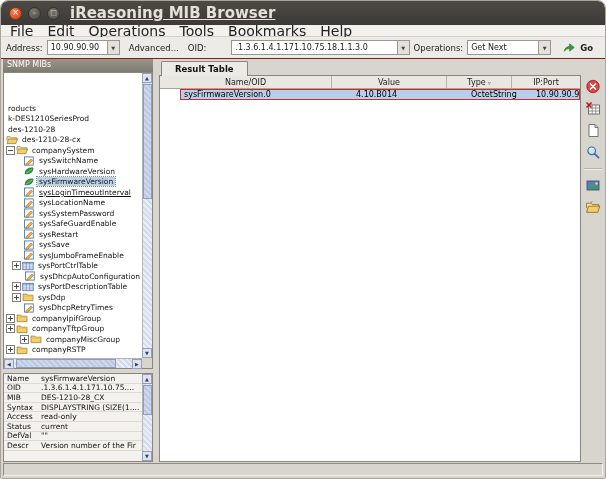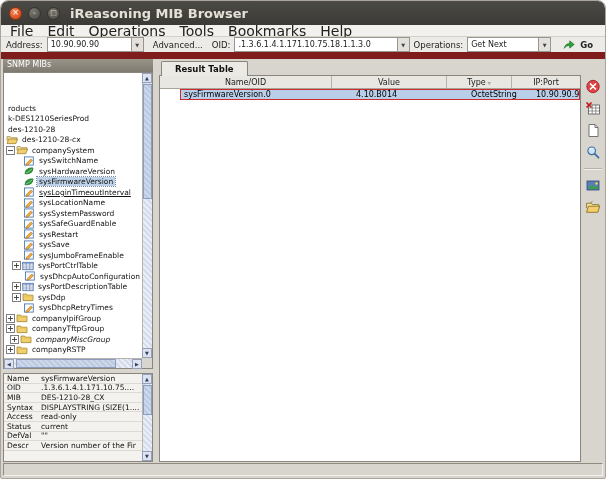--- a/index.html
+++ b/index.html
@@ -9,37 +9,37 @@
   .window { width:606px; height:479px; display:flex; flex-direction:column;
             background:#d8d4ce; border:1px solid #aaa49c; border-radius:8px 8px 2px 2px; overflow:hidden; }
 
   
   .titlebar { height:24px; flex:none; background:linear-gradient(#4b4a45,#3b3a36);
               border-radius:7px 7px 0 0; display:flex; align-items:center; padding:0 8px; gap:6px; }
   .winbtn { width:13px; height:13px; border-radius:50%; display:flex; align-items:center; justify-content:center;
             font-size:8px; line-height:1; flex:none; }
   .winbtn.close { background:radial-gradient(circle at 35% 30%, #f08a5c, #dd4f1e 70%); border:1px solid #92350f; color:#fff; }
   .winbtn.min, .winbtn.max { background:radial-gradient(circle at 35% 30%, #7b786f, #55534c 75%); border:1px solid #34332e; color:#d8d4cc; font-size:7px; }
-  .title-text { color:#e5e1d8; font-weight:bold; font-size:13px; margin-left:4px; }
+  .title-text { color:#e5e1d8; font-weight:bold; font-size:15px; margin-left:4px;text-decoration:underline; }
 
   
   .menubar { height:12px; flex:none; background:#f3f1ee; border-bottom:1px solid #d4d0ca;
              display:flex; align-items:center; padding-left:2px; }
   .menu-item { font-size:14px; color:#222; padding:0 7px; cursor:default; }
 
   
-  .toolbar { height:22px; flex:none; background:#edebe7; border-bottom:7px solid #7f1d1d;
+  .toolbar { height:22px; flex:none; background:#edebe7; border-bottom:1px solid #7f1d1d;
              display:flex; align-items:center; padding:0 5px; gap:4px; font-size:8.5px; color:#222;justify-content:center; }
   .tb-label { flex:none; }
   .combo { display:flex; flex:none; height:15px; }
   .combo .field { background:#fff; border:1px solid #9a968e; border-right:none; font-size:8px;
                   display:flex; align-items:center; padding:0 3px; white-space:nowrap; overflow:hidden; }
   .combo .drop { width:13px; background:#e4e1dc; border:1px solid #9a968e; display:flex; align-items:center;
                  justify-content:center; font-size:5px; color:#444; }
-  .oid-combo { flex:1; min-width:0; }
+  .oid-combo { flex:1; min-width:0;margin-left:21px; }
   .oid-combo .field { flex:1; min-width:0; }
   .flat-button { padding:0 5px; font-size:8.5px; color:#222; }
   .go-button { display:flex; align-items:center; gap:4px; padding:0 7px; font-size:8.5px; font-weight:bold; color:#222; }
   .go-arrow svg { width:14px; height:11px; display:block; }
 
   
   .main { flex:1; display:flex; padding:0 2px; min-height:0; }
 
   .left-panel { width:150px; flex:none; display:flex; flex-direction:column; min-height:0; }
   .sidebar-header { height:13px; flex:none; background:linear-gradient(#999589,#7e7a70);
@@ -123,21 +123,21 @@
       <span class="menu-item">Edit</span>
       <span class="menu-item">Operations</span>
       <span class="menu-item">Tools</span>
       <span class="menu-item">Bookmarks</span>
       <span class="menu-item">Help</span>
     </div>
 
   <div class="toolbar">
     <span class="tb-label">Address:</span>
     <div class="combo">
-      <span class="field" style="width:84px">10.90.90.90</span>
+      <span class="field" style="width:60px">10.90.90.90</span>
       <span class="drop">▼</span>
     </div>
     <span class="flat-button">Advanced...</span>
     <span class="tb-label">OID:</span>
     <div class="combo oid-combo">
       <span class="field">.1.3.6.1.4.1.171.10.75.18.1.1.3.0</span>
       <span class="drop">▼</span>
     </div>
     <span class="tb-label">Operations:</span>
     <div class="combo">
@@ -372,21 +372,21 @@
                 </svg>
               </span>
               <span class="ticon">
                 <svg viewBox="0 0 13 11">
                   <path d="M1 2.2 h4 l1 1.3 h6 v6 H1 Z" fill="#f2cf6b" stroke="#8a6d1f" stroke-width="0.7"></path>
                   <path d="M1 4.5 h11" stroke="#e3ba45" stroke-width="0.7"></path>
                 </svg>
               </span>
               <span class="tlabel">companyTftpGroup</span>
             </div>
-            <div class="trow" style="padding-left: 6px; font-style: italic;">
+            <div class="trow" style="padding-left: 16px;">
               <span class="exp">
                 <svg viewBox="0 0 9 9">
                   <rect x="0.5" y="0.5" width="8" height="8" fill="#fff" stroke="#7f7f7f"></rect>
                   <path d="M2 4.5 h5 M4.5 2 v5" stroke="#3a3a3a" stroke-width="0.9"></path>
                 </svg>
               </span>
               <span class="ticon">
                 <svg viewBox="0 0 13 11">
                   <path d="M1 2.2 h4 l1 1.3 h6 v6 H1 Z" fill="#f2cf6b" stroke="#8a6d1f" stroke-width="0.7"></path>
                   <path d="M1 4.5 h11" stroke="#e3ba45" stroke-width="0.7"></path>

